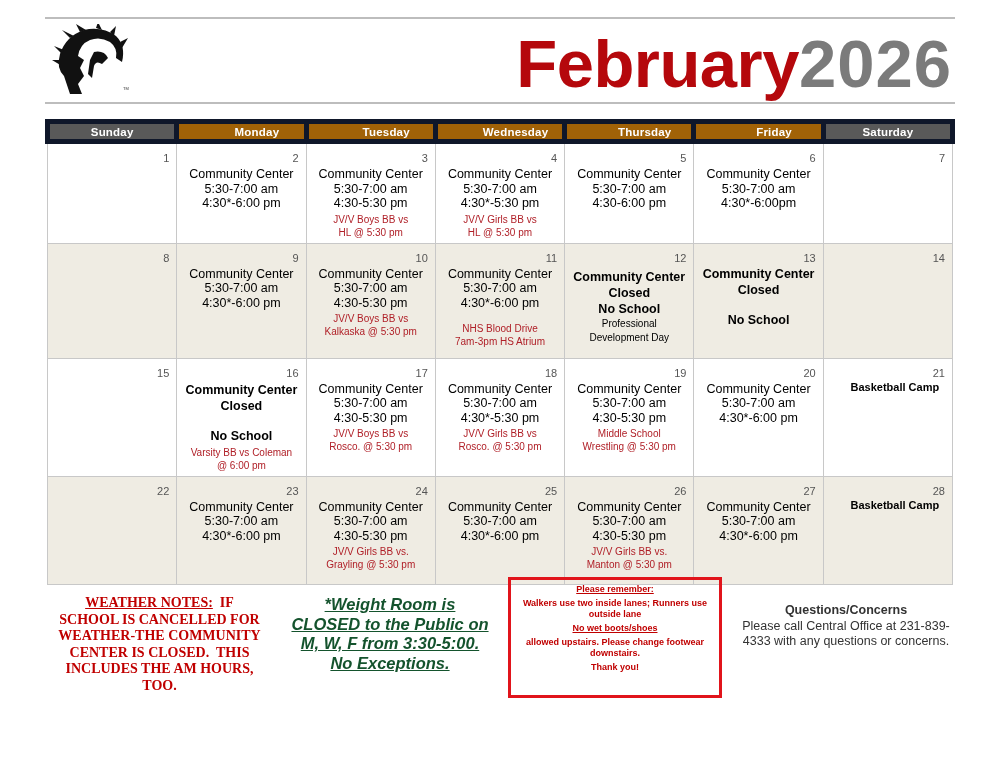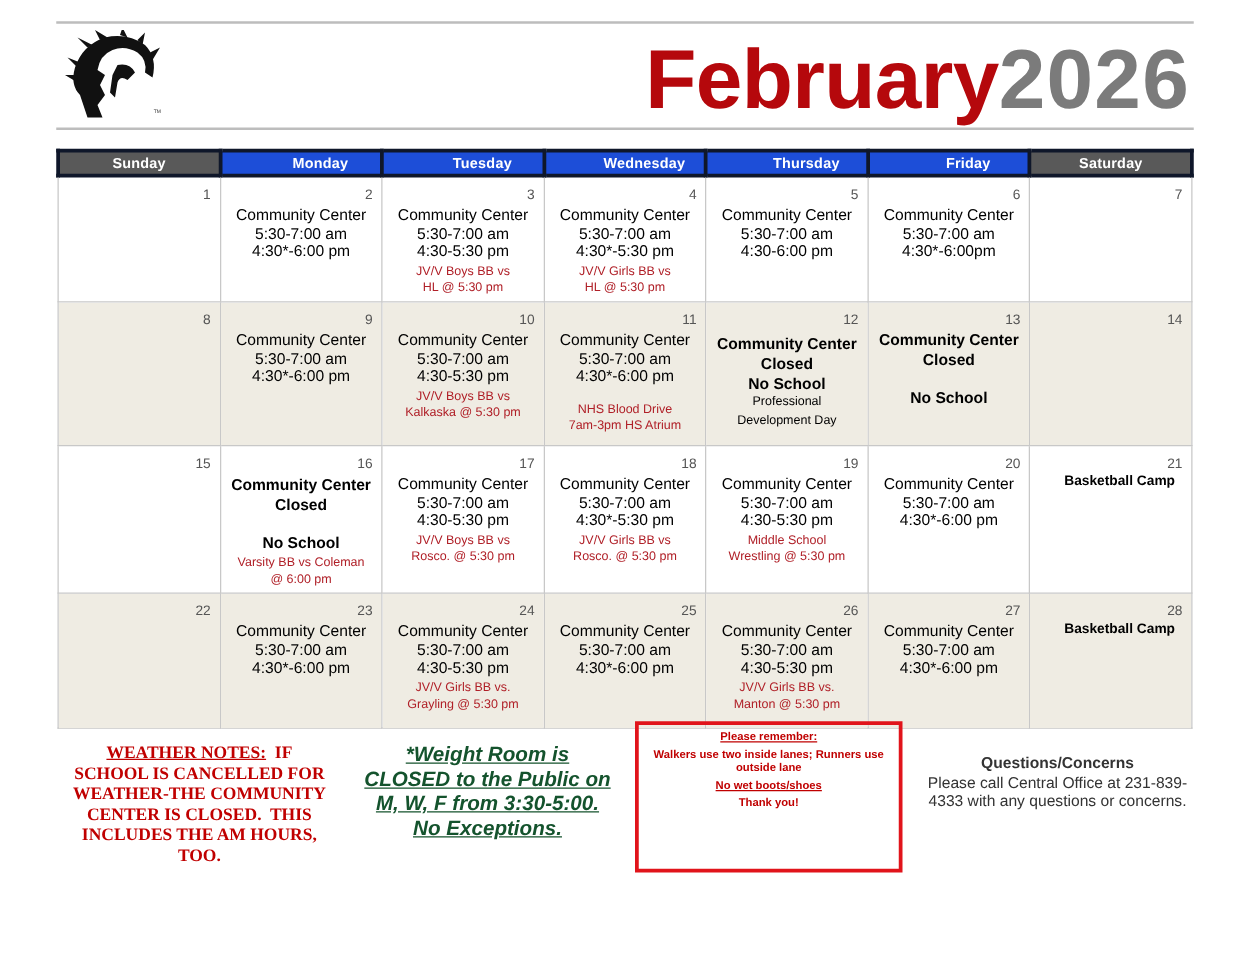--- a/index.html
+++ b/index.html
@@ -11,23 +11,23 @@
   .rule.mid { top: 102px; }
 
   .logo { position: absolute; left: 50px; top: 24px; width: 80px; height: 76px; }
   .tm { position: absolute; left: 123px; top: 86px; font-size: 4px; color: #333; }
 
   .title { position: absolute; right: 48px; top: 25px; display: flex; align-items: baseline; }
   .title .month { font-size: 67px; font-weight: bold; color: #b5080c; letter-spacing: -0.5px; }
   .title .year { font-size: 67px; font-weight: bold; color: #7b7b7b; letter-spacing: 1px; }
 
   .cal { position: absolute; left: 45px; top: 119px; width: 910px; border-collapse: collapse; table-layout: fixed; }
-  .cal th { height: 20px; font-size: 11.5px; font-weight: bold; color: #fff; border: 3px solid #0f172a; letter-spacing: 0.2px; }
+  .cal th { height: 20px; font-size: 11.5px; font-weight: bold; color: #fff; border: 5px solid #0f172a; letter-spacing: 0.2px; }
   .cal th.weekend { background: #595959; }
-  .cal th.weekday { background: #1d4ed8; padding-left: 31px; }
+  .cal th.weekday { background: #a16207; padding-left: 31px; }
   .cal td { border: 1px solid #c8c8c8; vertical-align: top; text-align: center; position: relative; padding: 8px 4px 4px 4px; }
   .cal tr.r1 td { height: 101px; }
   .cal tr.r2 td { height: 115px; }
   .cal tr.r3 td { height: 114px; }
   .cal tr.r4 td { height: 108px; }
   .cal tr.shaded td { background: #efece3; }
   .daynum { position: absolute; right: 7px; top: 8px; font-size: 11px; color: #555; }
   .cell-body { margin-top: 15px; }
   .hours { font-size: 12.5px; line-height: 14.5px; color: #000; }
   .event { font-size: 10px; line-height: 13px; color: #b02028; margin-top: 2px; }
@@ -312,19 +312,20 @@
   <div>*Weight Room is</div>
   <div>CLOSED to the Public on</div>
   <div>M, W, F from 3:30-5:00.</div>
   <div>No Exceptions.</div>
 </div>
 
 <div class="remember">
   <p class="u">Please remember:</p>
   <p>Walkers use two inside lanes; Runners use outside lane</p>
   <p class="u">No wet boots/shoes</p>
+  <p>allowed upstairs. Please change footwear downstairs.</p>
   <p>Thank you!</p>
 </div>
 
 <div class="questions">
   <div class="q-title">Questions/Concerns</div>
   <div class="q-body">Please call Central Office at 231-839-4333 with any questions or concerns.</div>
 </div>
 
 </body></html>

